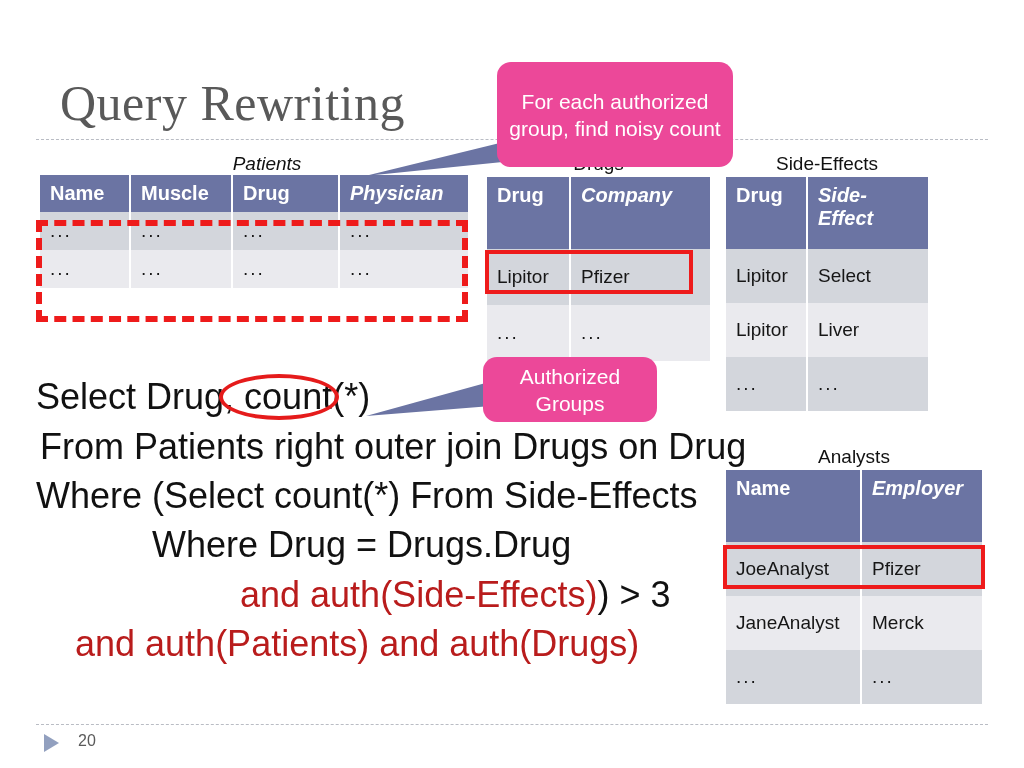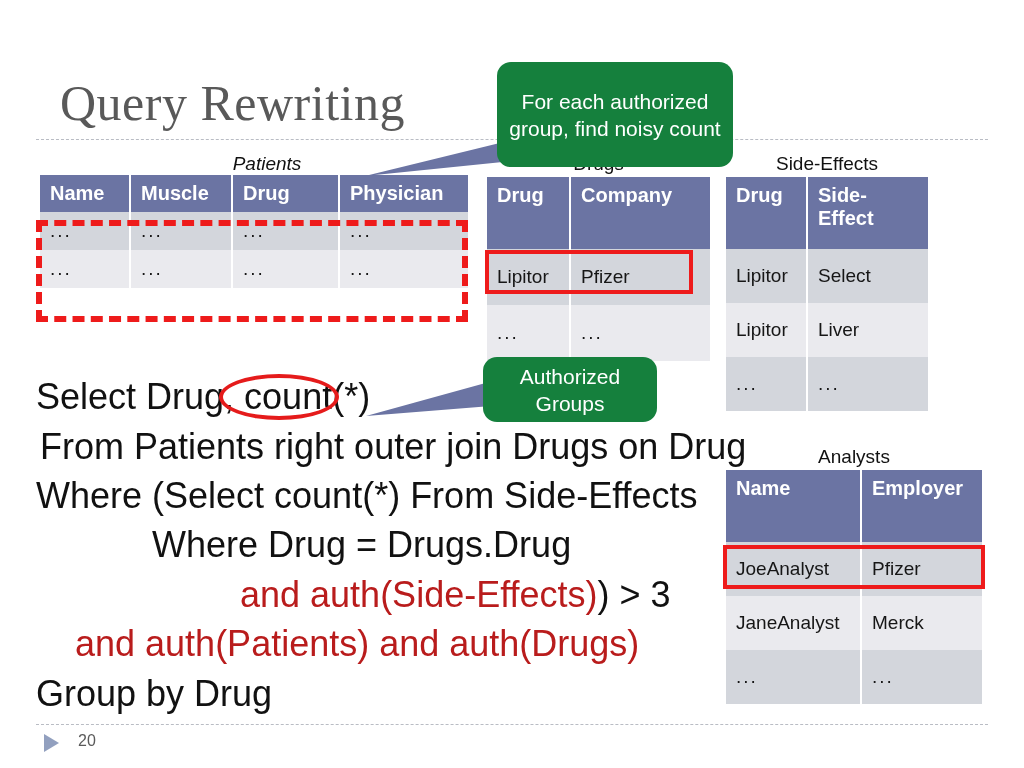--- a/index.html
+++ b/index.html
@@ -89,21 +89,21 @@
   .tbl th {
     background: #6b74a3;
     color: #ffffff;
     font-weight: bold;
     font-size: 20px;
     text-align: left;
     padding: 7px 10px 7px 10px;
     border-right: 2px solid #ffffff;
     vertical-align: top;
   }
-  .tbl th:last-child { border-right: none; }
+  .tbl th:last-child { border-right: none; font-style: italic; }
   .tbl td {
     font-size: 19px;
     color: #161616;
     padding: 8px 10px;
     border-right: 2px solid #ffffff;
     vertical-align: middle;
     font-weight: 400;
   }
   .tbl td:last-child { border-right: none; }
   .tbl tr.r-dark td { background: #d3d6dc; }
@@ -127,21 +127,21 @@
     position: absolute;
     border: 4px solid #e51b1b;
     border-radius: 50%;
     box-sizing: border-box;
     pointer-events: none;
   }
 
   
   .callout {
     position: absolute;
-    background: #15803d;
+    background: #ec4899;
     border-radius: 14px;
     color: #ffffff;
     text-align: center;
     font-size: 21px;
     line-height: 27px;
     display: flex;
     align-items: center;
     justify-content: center;
     padding: 8px 12px;
     box-sizing: border-box;
@@ -311,15 +311,14 @@
 
   <div class="qline" style="left:40px; top:420px;">From Patients right outer join Drugs on Drug</div>
   <div class="qline" style="left:36px; top:469px;">Where (Select count(*) From Side-Effects</div>
   <div class="qline" style="left:152px; top:518px;">Where Drug = Drugs.Drug</div>
 
   <div class="qline" style="left:240px; top:568px;">
     <span class="qred">and auth(Side-Effects)</span><span>) &gt; 3</span>
   </div>
 
   <div class="qline qred" style="left:75px; top:617px;">and auth(Patients) and auth(Drugs)</div>
-  <div class="qline" style="left:36px; top:667px;">Group by Drug</div>
 
 </div>
 
 </body></html>

